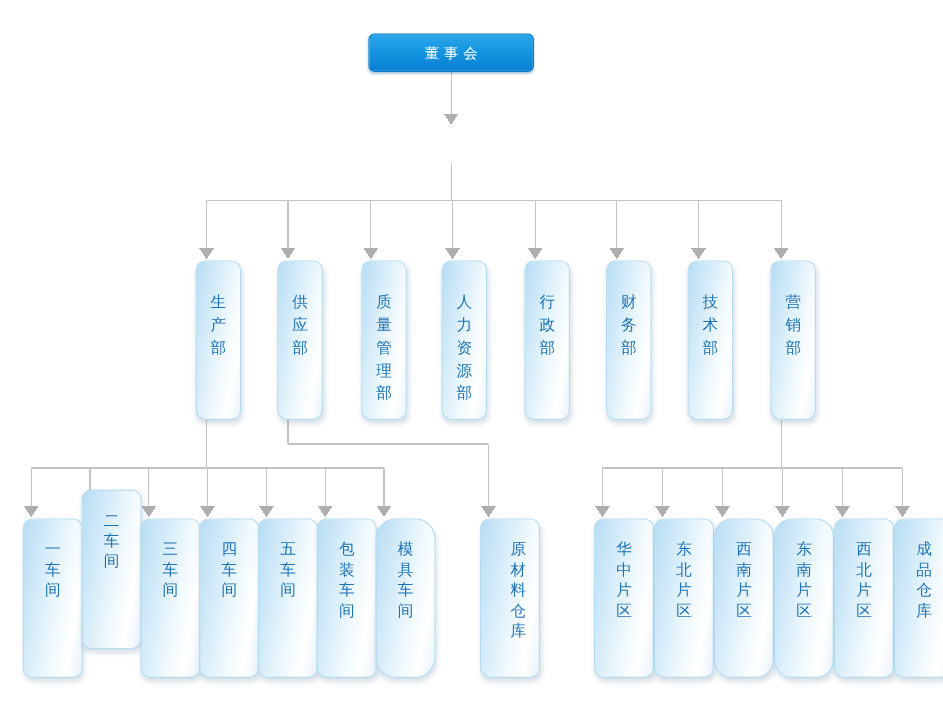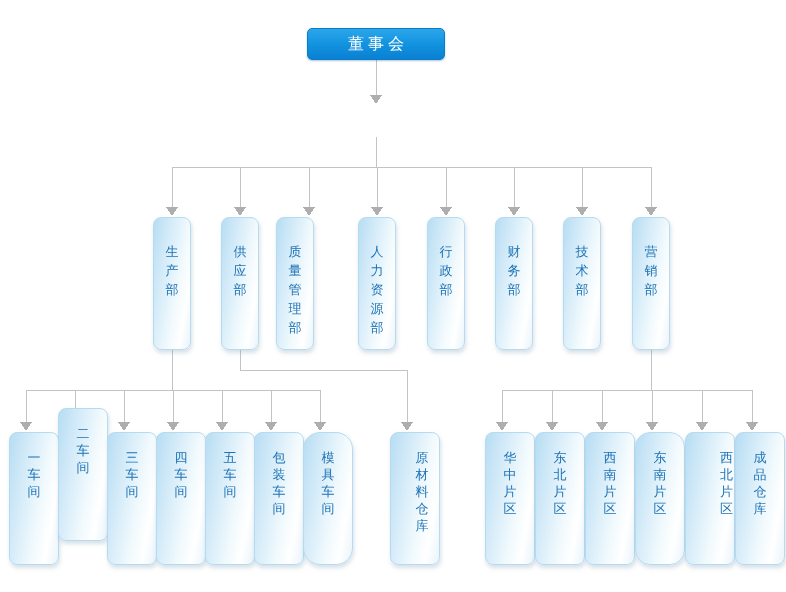--- a/index.html
+++ b/index.html
@@ -28,37 +28,38 @@
     height: 32px;
     box-sizing: border-box;
     border: 1px solid #0b7cc9;
     border-radius: 5px;
     background: linear-gradient(180deg, #2ba6ea 0%, #1292df 52%, #0a80d2 100%);
     box-shadow: 0 1px 2px rgba(20, 90, 150, 0.35);
     display: flex;
     align-items: center;
     justify-content: center;
     color: #ffffff;
-    font-size: 16px;
+    font-size: 12px;
     letter-spacing: 4px;
     text-indent: 4px;
     cursor: default;
   }
   
   .vbox {
     position: absolute;
     height: 133px;
     box-sizing: border-box;
     border: 1px solid #b5dbf0;
     border-radius: 8px;
     background: linear-gradient(100deg, #b7ddf3 0%, #d6ecf9 32%, #f2fafd 62%, #ffffff 80%, #e9f4fb 100%);
     box-shadow: 1px 3px 4px rgba(140, 165, 185, 0.35);
     display: flex;
     justify-content: center;
     cursor: default;
+    margin-left: 10px;
   }
   .vbox.tier2 { width: 38px; }
   .vbox.tier3 { width: 50px; font-family: Liberation Mono, monospace; }
   .vtext {
     display: block;
     width: 15px;
     color: #1c72b6;
     font-size: 13px;
     text-align: center;
     word-break: break-all;
@@ -134,21 +135,21 @@
   </div>
 
 
   <div id="dept-layer">
       <div class="vbox tier2" style="left: 153px; top: 217px;">
       <span class="vtext">生产部</span>
     </div>
       <div class="vbox tier2" style="left: 221px; top: 217px;">
       <span class="vtext">供应部</span>
     </div>
-      <div class="vbox tier2" style="left: 276px; top: 217px; justify-content: center;">
+      <div class="vbox tier2" style="left: 291px; top: 217px; justify-content: center;">
       <span class="vtext">质量管理部</span>
     </div>
       <div class="vbox tier2" style="left: 358px; top: 217px;">
       <span class="vtext">人力资源部</span>
     </div>
       <div class="vbox tier2" style="left: 427px; top: 217px;">
       <span class="vtext">行政部</span>
     </div>
       <div class="vbox tier2" style="left: 495px; top: 217px;">
       <span class="vtext">财务部</span>
@@ -188,27 +189,27 @@
       <span class="vtext">原材料仓库</span>
     </div>
     </div>
   <div id="marketing-layer">
       <div class="vbox tier3" style="left: 485px; top: 432px;">
       <span class="vtext">华中片区</span>
     </div>
       <div class="vbox tier3" style="left: 535px; top: 432px;">
       <span class="vtext">东北片区</span>
     </div>
-      <div class="vbox tier3" style="left: 585px; top: 432px;">
+      <div class="vbox tier3" style="left: 585px; top: 432px; border-radius: 15px;">
       <span class="vtext">西南片区</span>
     </div>
       <div class="vbox tier3" style="left: 635px; top: 432px; border-radius: 15px;">
       <span class="vtext">东南片区</span>
     </div>
-      <div class="vbox tier3" style="left: 685px; top: 432px; justify-content: flex-end;">
+      <div class="vbox tier3" style="left: 685px; top: 432px;">
       <span class="vtext">西北片区</span>
     </div>
       <div class="vbox tier3" style="left: 735px; top: 432px;">
       <span class="vtext">成品仓库</span>
     </div>
     </div>
 
 </div>
 
 </body></html>

